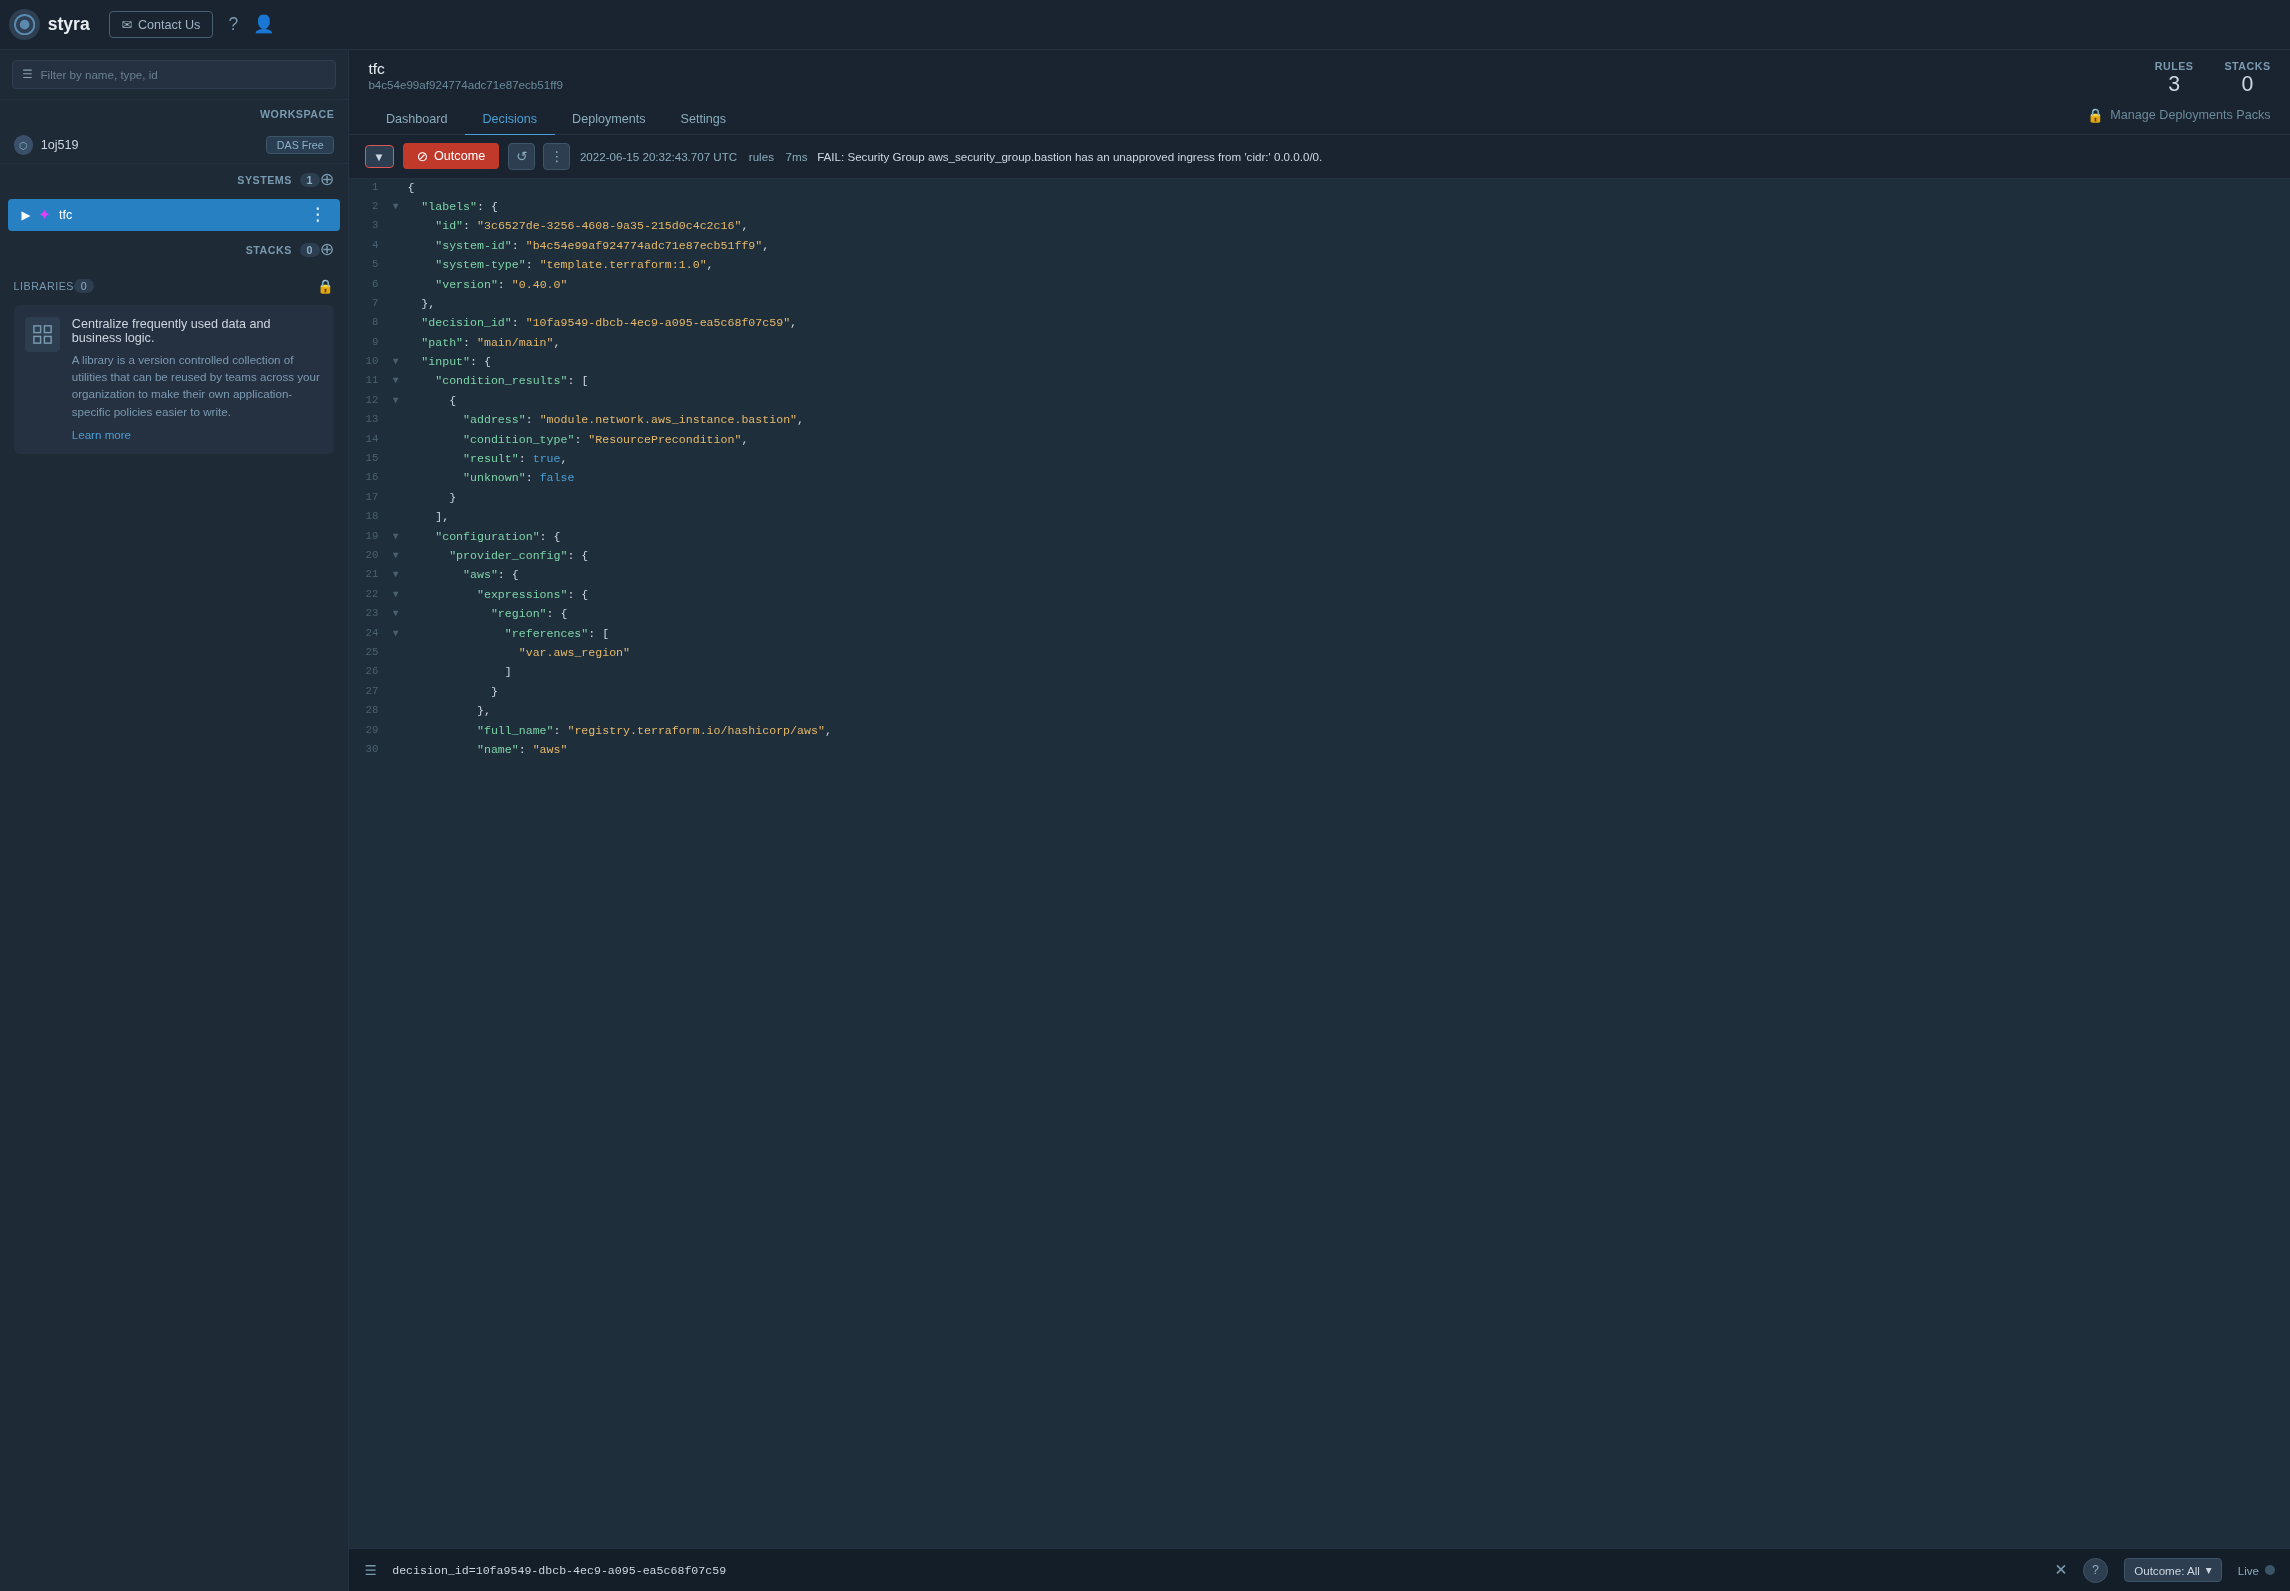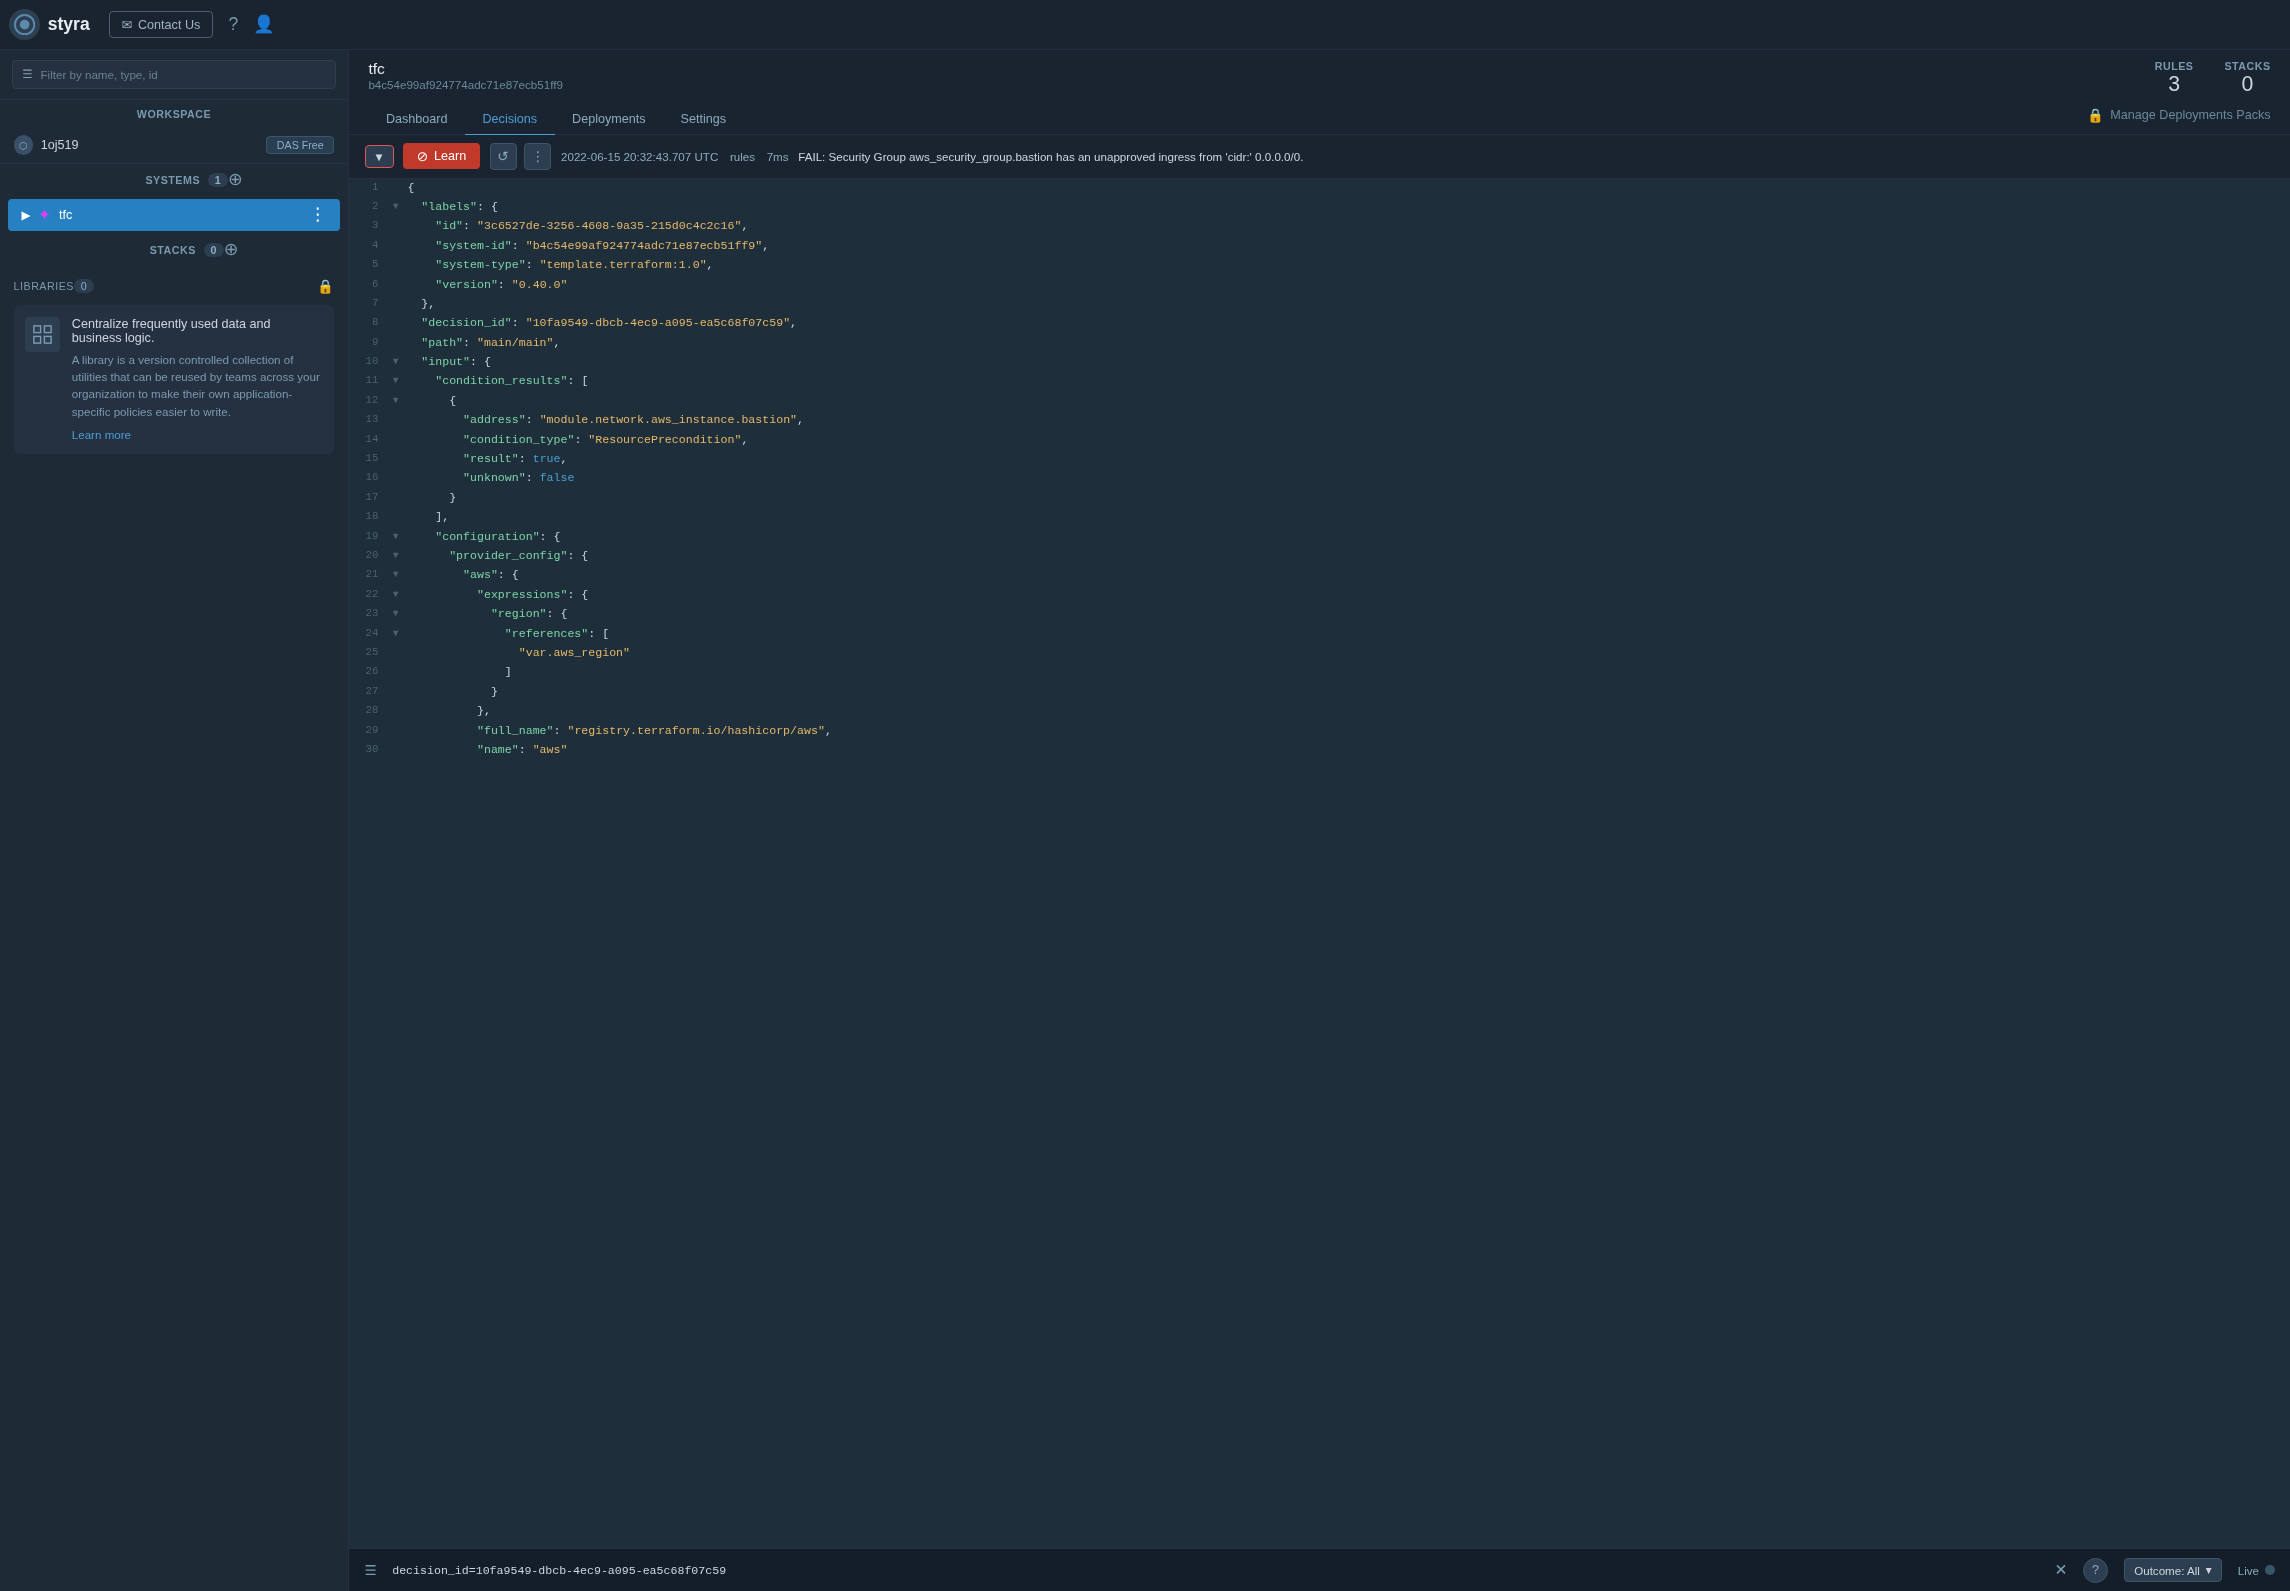--- a/index.html
+++ b/index.html
@@ -77,21 +77,21 @@
       width: 100%;
       background: #253040;
       border: 1px solid #2e3e4e;
       color: #8a9fb0;
       padding: 6.8px 9.7px;
       border-radius: 3.9px;
       font-size: 11.6px;
       display: flex; align-items: center; gap: 7.8px;
     }
     .section-header {
-      display: flex; align-items: center; justify-content: center;
+      display: flex; align-items: center; justify-content: flex-end;
       padding: 7.8px 13.6px;
       color: #7a9ab0;
       font-size: 10.7px;
       font-weight: 600;
       letter-spacing: 0.5px;
     }
     .section-header-left { display: flex; align-items: center; gap: 7.8px; padding-left: 40px; }
     .badge {
       background: #2d3e50;
       color: #8aafc8;
@@ -501,21 +501,21 @@
           <span class="lock-icon">🔒</span>
           <span>Manage Deployments Packs</span>
         </div>
       </div>
     </div>
 
     <div class="decision-bar">
       <button class="chevron-btn">▼</button>
       <div class="denied-badge">
         <span class="denied-icon">⊘</span>
-        <span>Learn</span>
+        <span>Outcome</span>
       </div>
       <div class="decision-actions">
         <button class="action-btn">↺</button>
         <button class="action-btn">⋮</button>
       </div>
       <div class="decision-meta">
         <span>2022-06-15  20:32:43.707 UTC</span>
         <span>rules</span>
         <span>7ms</span>
       </div>

